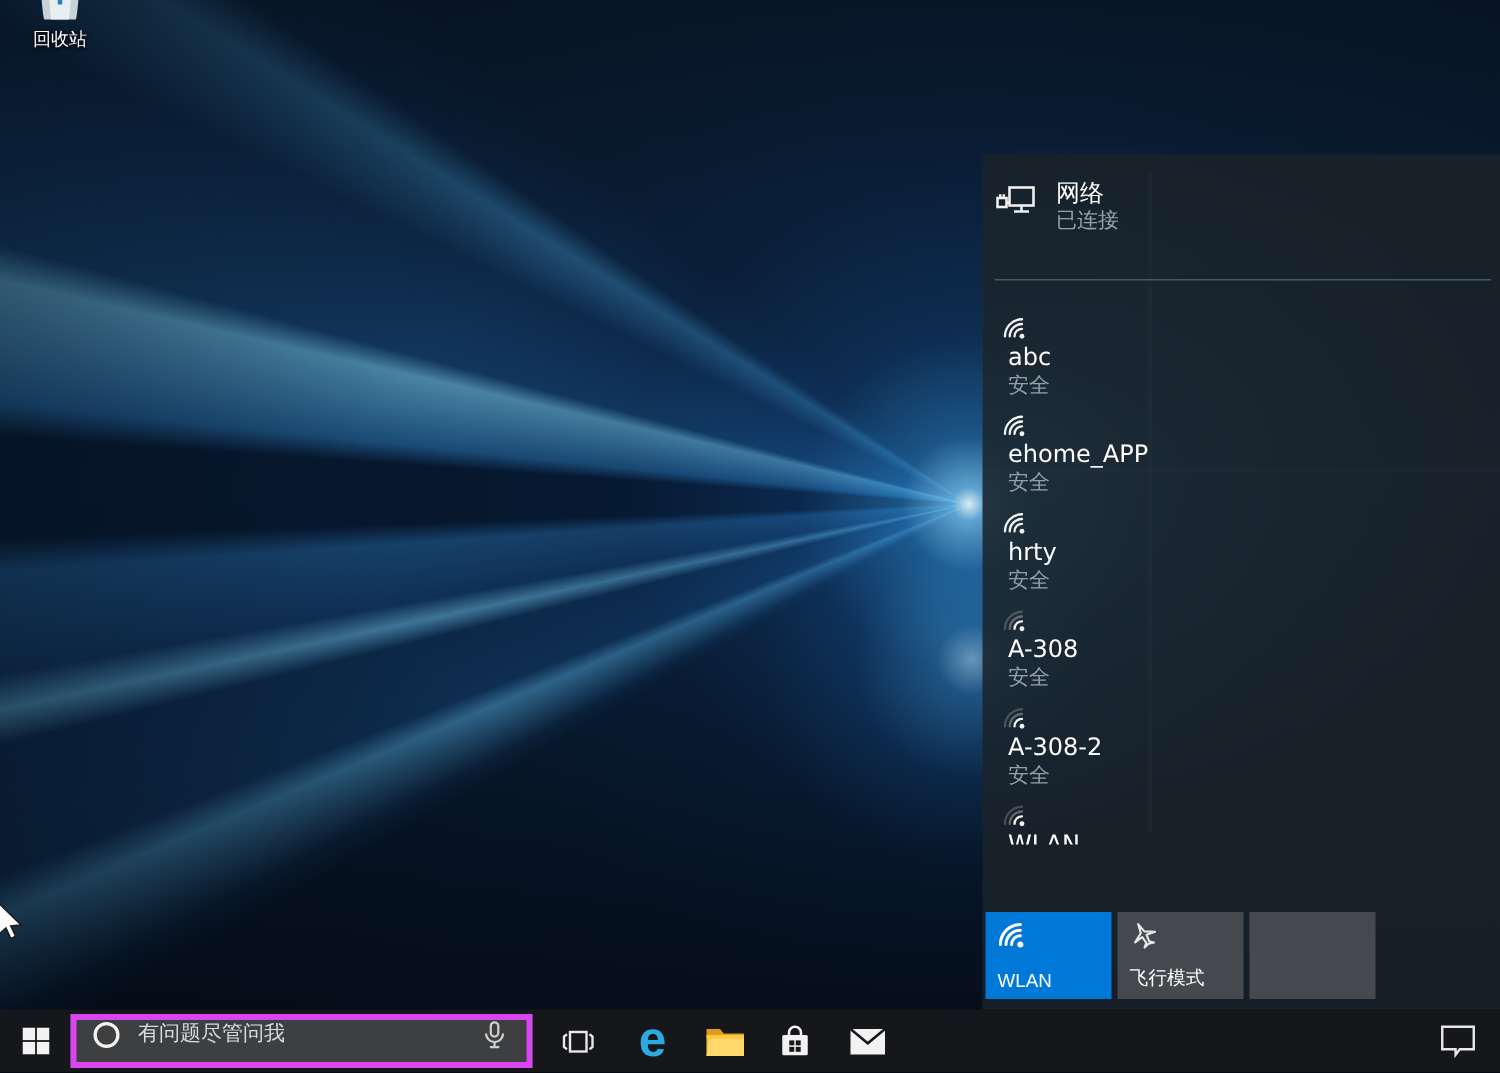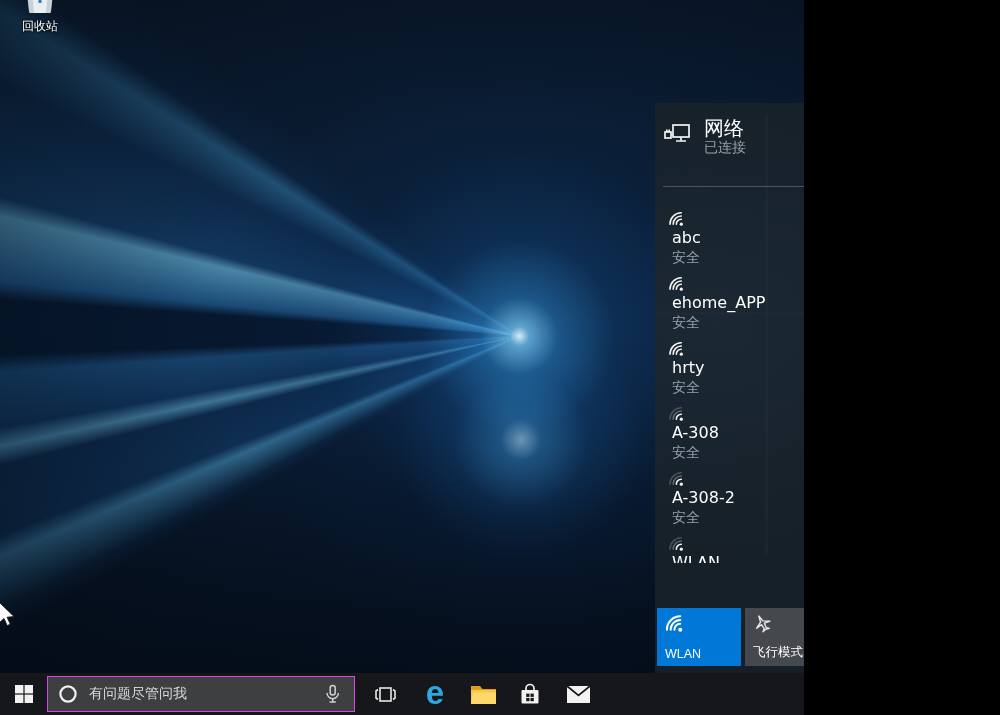--- a/index.html
+++ b/index.html
@@ -1,18 +1,18 @@
 <!DOCTYPE html>
 <html><head>
 <meta charset="utf-8">
 <style>
   * { margin:0; padding:0; box-sizing:border-box; }
   html,body { width:1000px; height:715px; overflow:hidden; background:#000; }
   body { font-family:"DejaVu Sans","Liberation Sans",sans-serif; cursor:default; }
-  .desktop { position:relative; width:804px; height:715px; overflow:hidden; }
+  .desktop { position:relative; width:1000px; height:715px; overflow:hidden; }
 
   
   .wallpaper { position:absolute; inset:0; background-color:#061120;
     background-image:
       radial-gradient(ellipse 120% 90% at 64.6% 47%, rgba(0,0,0,0) 34%, rgba(3,9,18,0.62) 78%, rgba(2,6,13,0.8) 100%),
       radial-gradient(circle at 64.6% 47%, rgba(225,245,255,0.95) 0%, rgba(120,205,255,0.75) 1.5%, rgba(45,140,215,0.5) 6%, rgba(22,85,155,0.28) 15%, rgba(10,45,90,0.12) 30%, rgba(0,0,0,0) 46%),
       radial-gradient(circle at 64.8% 61.5%, rgba(190,235,255,0.7) 0%, rgba(70,170,235,0.4) 3%, rgba(25,95,165,0.15) 10%, rgba(0,0,0,0) 18%),
       conic-gradient(from 0deg at 64.6% 47%,
         rgba(0,0,0,0) 0deg, rgba(0,0,0,0) 240deg,
         rgba(40,120,190,0.10) 242deg,
@@ -44,21 +44,21 @@
   .bin-clip { position:relative; height:15px; overflow:hidden; }
   .bin-clip svg { position:absolute; left:10px; top:-17px; }
   .desktop-icon .label { display:block; margin-top:3px; font-size:12px; color:#fff;
     text-shadow:0 1px 2px rgba(0,0,0,0.9), 0 0 3px rgba(0,0,0,0.8); }
 
   
   .flyout { position:absolute; left:655px; top:103px; width:345px; height:570px;
     background:rgba(25,34,41,0.87); z-index:2; color:#fff; }
   .flyout-header { position:absolute; top:16px; left:8px; display:flex; align-items:flex-start; }
   .flyout-header .hdr-text { margin-left:9px; }
-  .hdr-title { font-size:20px; line-height:19px; color:#fff; }
+  .hdr-title { font-size:16px; line-height:19px; color:#fff; }
   .hdr-status { font-size:14px; line-height:19px; color:#97a1a8; }
   .divider { position:absolute; top:83px; left:8px; right:6px; height:1px; background:rgba(145,165,180,0.40); }
 
   .wifi-list { position:absolute; top:87px; left:0; right:0; height:373px; overflow:hidden; padding-top:12px; }
   .wifi-item { position:relative; height:65px; padding:6px 0 0 8px; display:flex; align-items:flex-start;flex-direction:column; }
   .wifi-item .wifi-text { margin-left:9px; }
   .wifi-name { font-size:16px; line-height:21px; color:#fff; }
   .wifi-sec { font-size:14px; line-height:19px; color:#93a0a8; }
   .wifi-icon { margin-top:2px; }
   .wifi-icon .a2, .wifi-icon .a3 { opacity:1; }
@@ -79,21 +79,21 @@
 
   
   .cursor { position:absolute; left:-2px; top:602px; z-index:20; pointer-events:none; }
 
   
   .taskbar { position:absolute; left:0; bottom:0; width:1000px; height:42px; background:#15171a; z-index:10; }
   .tb-btn { position:absolute; top:0; height:42px; background:none; border:none; cursor:pointer;
     display:flex; align-items:center; justify-content:center; }
   .start { left:0; width:47px; }
   .searchbox { position:absolute; left:47px; top:3px; width:308px; height:36px;
-    background:#3d3f41; border:1px solid #d946ef; display:flex; align-items:center; cursor:text; }
+    background:#3d3f41; border:4px solid #d946ef; display:flex; align-items:flex-start; cursor:text; }
   .searchbox .cortana { margin-left:10px; flex:0 0 auto; }
   .searchbox .placeholder { margin-left:11px; font-size:14px; color:#d8dadc; flex:1 1 auto;
     white-space:nowrap; overflow:hidden; }
   .searchbox .mic { margin-right:11px; flex:0 0 auto; }
   .taskview { left:362px; width:46px; }
   .edge { left:412px; width:46px; }
   .edge span { font-size:33px; font-weight:bold; color:#2da8e0; line-height:1; transform:translateY(-2px); }
   .folder { left:460px; width:46px; }
   .store { left:507px; width:46px; }
   .mail { left:555px; width:46px; }

